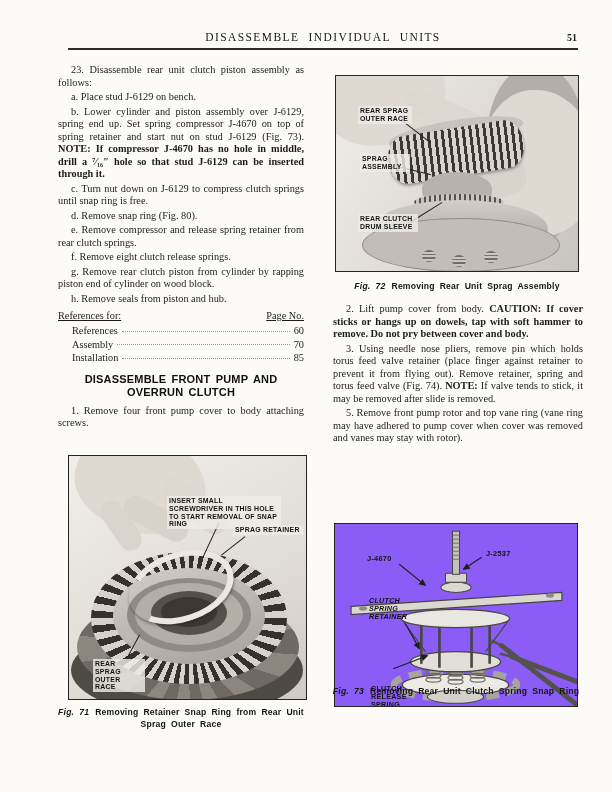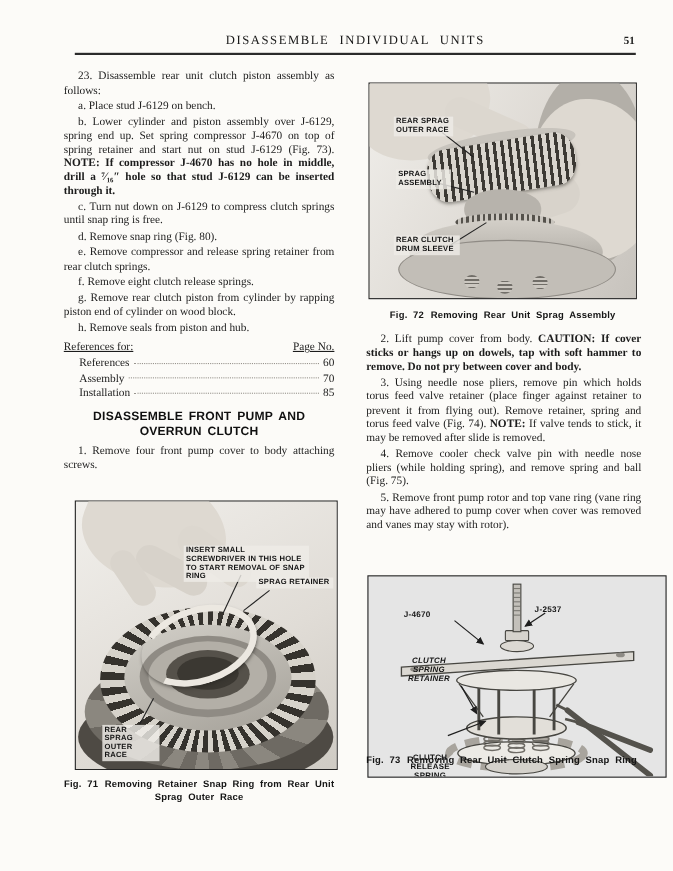--- a/index.html
+++ b/index.html
@@ -40,21 +40,21 @@
   .flabel {
     position:absolute; font:bold 6.9px/7.8px "Liberation Sans", sans-serif; color:#141414;
     letter-spacing:.25px; background:rgba(238,236,231,.82); padding:1px 2px; z-index:6;
   }
   .leader { position:absolute; height:1.2px; background:#222; transform-origin:0 50%; z-index:5; }
   .caption {
     position:absolute; text-align:center;
     font:bold 8.6px/11.5px "Liberation Sans", sans-serif; color:#151515;
     word-spacing:2.5px; letter-spacing:.2px;
   }
-  .caption .fig-no { margin-right:6px; }
+  .caption .fig-no { margin-right:6px;font-style:italic; }
 </style>
 </head>
 <body>
 
 <div class="page">
 
   <div class="hdr-title">DISASSEMBLE INDIVIDUAL UNITS</div>
   <div class="hdr-page">51</div>
   <div class="hdr-rule"></div>
 
@@ -91,21 +91,20 @@
       </div>
     </div>
 
     <div class="sec-head">DISASSEMBLE FRONT PUMP AND OVERRUN CLUTCH</div>
     <p class="body-p">1. Remove four front pump cover to body attaching screws.</p>
   </div>
 
   <div class="col col-right">
     <p class="body-p"><span>2. Lift pump cover from body. </span><span class="bold">CAUTION: If cover sticks or hangs up on dowels, tap with soft hammer to remove. Do not pry between cover and body.</span></p>
     <p class="body-p"><span>3. Using needle nose pliers, remove pin which holds torus feed valve retainer (place finger against retainer to prevent it from flying out). Remove retainer, spring and torus feed valve (Fig. 74). </span><span class="bold">NOTE:</span><span> If valve tends to stick, it may be removed after slide is removed.</span></p>
-    <p class="body-p">4. Remove cooler check valve pin with needle nose pliers (while holding spring), and remove spring and ball (Fig. 75).</p>
     <p class="body-p">5. Remove front pump rotor and top vane ring (vane ring may have adhered to pump cover when cover was removed and vanes may stay with rotor).</p>
   </div>
 
   <div class="figure" style="left:335px; top:75px; width:244px; height:197px;">
     <div class="sh" style="inset:0; background:linear-gradient(120deg,#f0eeea 0%,#ddd9d3 55%,#c7c3bd 100%);"></div>
     <div class="sh" style="left:150px; top:-10px; width:100px; height:175px; background:#b3afa8; border-radius:45%;"></div>
     <div class="sh" style="left:-14px; top:-24px; width:125px; height:92px; background:#ded9d1; border-radius:50%; transform:rotate(-18deg);"></div>
     <div class="sh" style="left:66px; top:24px; width:84px; height:27px; background:#dcd7cf; border-radius:14px; transform:rotate(24deg);"></div>
     <div class="sh" style="left:146px; top:14px; width:116px; height:146px; background:#ded9d1; border-radius:45% 55% 48% 52%;"></div>
     <div class="sh" style="left:118px; top:88px; width:74px; height:36px; background:#d8d3cb; border-radius:18px; transform:rotate(-18deg);"></div>
@@ -148,21 +147,21 @@
     <div class="leader" style="left:150px; top:66px; width:38px; transform:rotate(115deg);"></div>
     <div class="flabel" style="left:164px; top:69px; width:66px;">SPRAG RETAINER</div>
     <div class="leader" style="left:176px; top:80px; width:30px; transform:rotate(142deg);"></div>
     <div class="flabel" style="left:24px; top:203px; width:48px;">REAR SPRAG OUTER RACE</div>
     <div class="leader" style="left:58px; top:202px; width:27px; transform:rotate(-62deg);"></div>
   </div>
   <div class="caption" style="left:58px; top:707px; width:246px;">
     <span class="fig-no">Fig. 71</span><span>Removing Retainer Snap Ring from Rear Unit Sprag Outer Race</span>
   </div>
 
-  <div class="figure" style="left:334px; top:523px; width:272px; height:184px; background:#e5e5e5;text-align:center;">
+  <div class="figure" style="left:334px; top:523px; width:244px; height:184px; background:#8b5cf6;">
     <svg width="100%" height="100%" viewBox="0 0 241 181">
       <defs>
         <marker id="ah" markerWidth="7" markerHeight="7" refX="5.5" refY="3" orient="auto">
           <path d="M0,0 L6.5,3 L0,6 z" fill="#1e1e1e"></path>
         </marker>
       </defs>
 
       <path d="M241,180 L166,121" stroke="#54524c" stroke-width="5" stroke-linecap="round" fill="none"></path>
       <path d="M241,157 L176,132" stroke="#54524c" stroke-width="5" stroke-linecap="round" fill="none"></path>
       <path d="M166,121 l-10,-5 M176,132 l-12,-3" stroke="#54524c" stroke-width="2.4" fill="none"></path>

